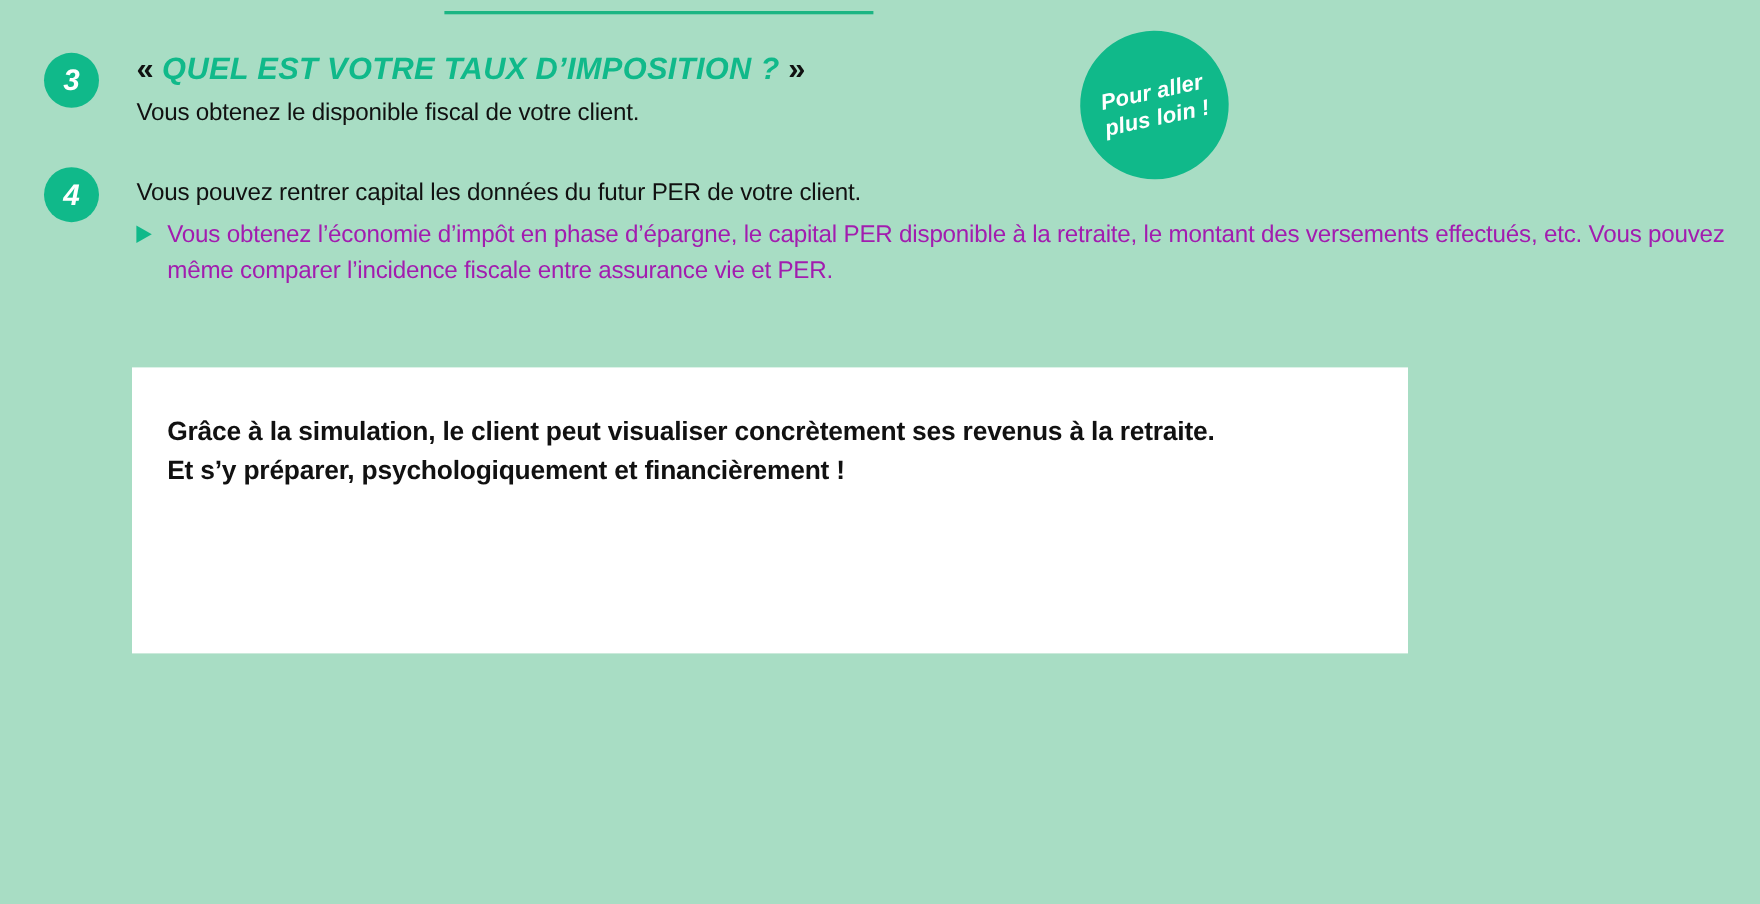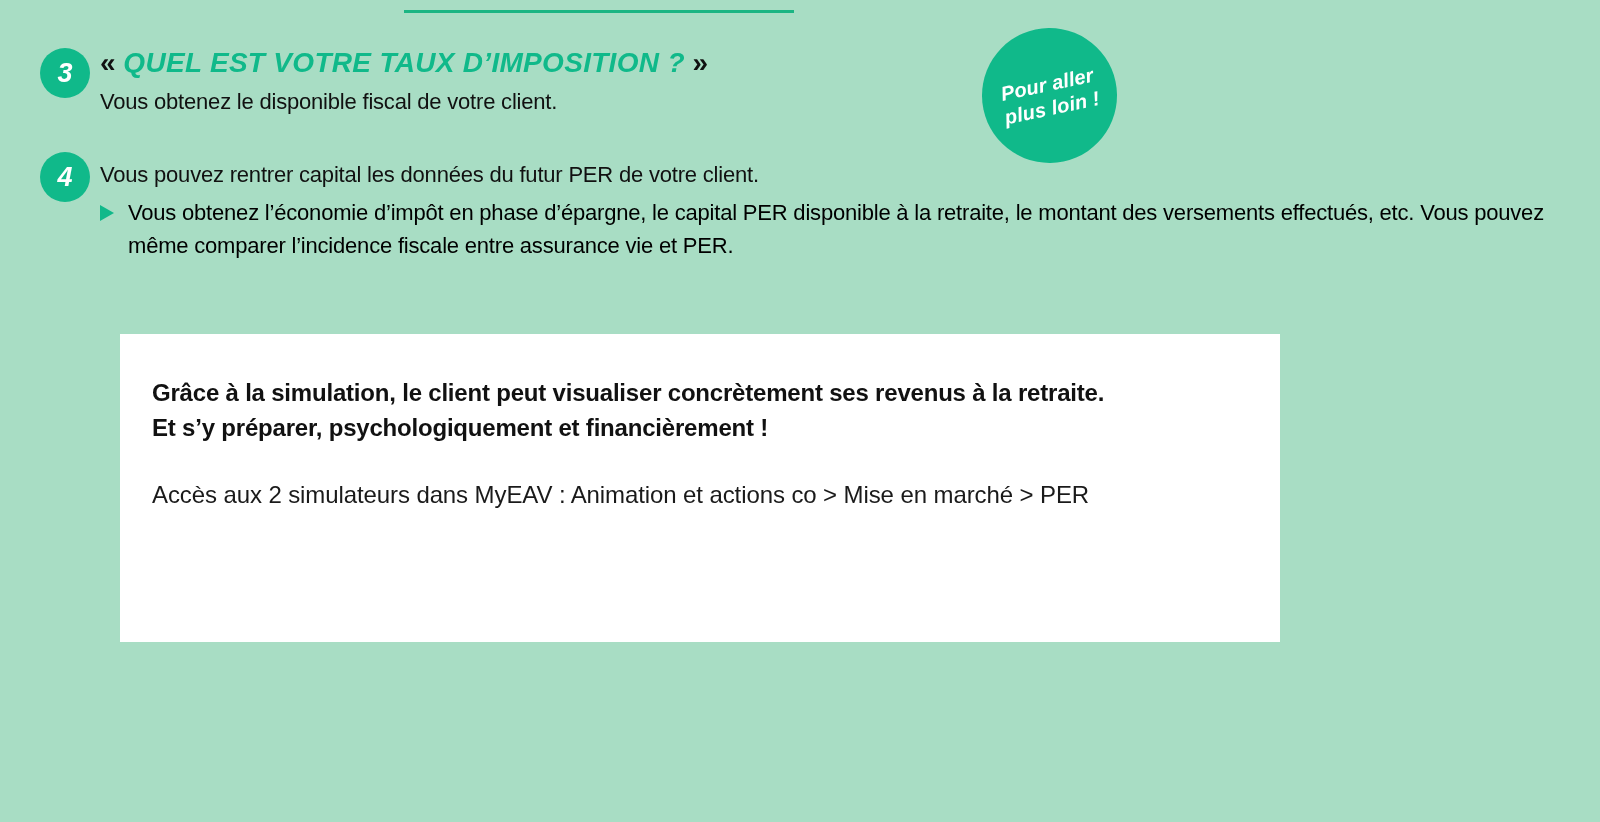--- a/index.html
+++ b/index.html
@@ -74,21 +74,21 @@
     color: #ffffff;
     font-size: 27px;
     font-weight: bold;
     display: flex;
     align-items: center;
     justify-content: center;
     font-style: italic;
   }
 
   .step-body {
-    margin-left: 60px;
+    margin-left: 84px;
     width: 1460px;
   }
 
   .q-line {
     font-size: 28px;
     font-weight: bold;
     font-style: italic;
     color: #111111;
     white-space: nowrap;
     line-height: 1.1;
@@ -110,42 +110,42 @@
     margin-top: 10px;
     line-height: 1.2;
     letter-spacing: -0.2px;
   }
 
   .arrow-item {
     margin-top: 8px;
     position: relative;
     padding-left: 28px;
     font-size: 22px;
-    color: #000000;
+    color: #a21caf;
     line-height: 1.5;
     letter-spacing: -0.2px;
   }
   .arrow-icon {
     position: absolute;
     left: 0;
     top: 9px;
     width: 0;
     height: 0;
     border-left: 14px solid #10b98a;
     border-top: 8px solid transparent;
     border-bottom: 8px solid transparent;
   }
 
   
   .callout {
     position: absolute;
     left: 120px;
     top: 334px;
     width: 1160px;
-    height: 308px;
+    height: 260px;
     background: #ffffff;
   }
   .callout-inner {
     padding: 42px 34px 0 32px;
   }
   .callout-bold {
     font-size: 24px;
     font-weight: bold;
     color: #111111;
     line-height: 1.45;
@@ -195,17 +195,16 @@
       </div>
     </div>
   </div>
 
   <div class="callout">
     <div class="callout-inner">
       <div class="callout-bold">
         <div>Grâce à la simulation, le client peut visualiser concrètement ses revenus à la retraite.</div>
         <div>Et s’y préparer, psychologiquement et financièrement !</div>
       </div>
-      <div class="callout-normal">Accès aux 2 simulateurs dans MyEAV :  Animation et actions co &gt; Mise en marché &gt; PER</div>
     </div>
   </div>
 
 </div>
 
 </body></html>

